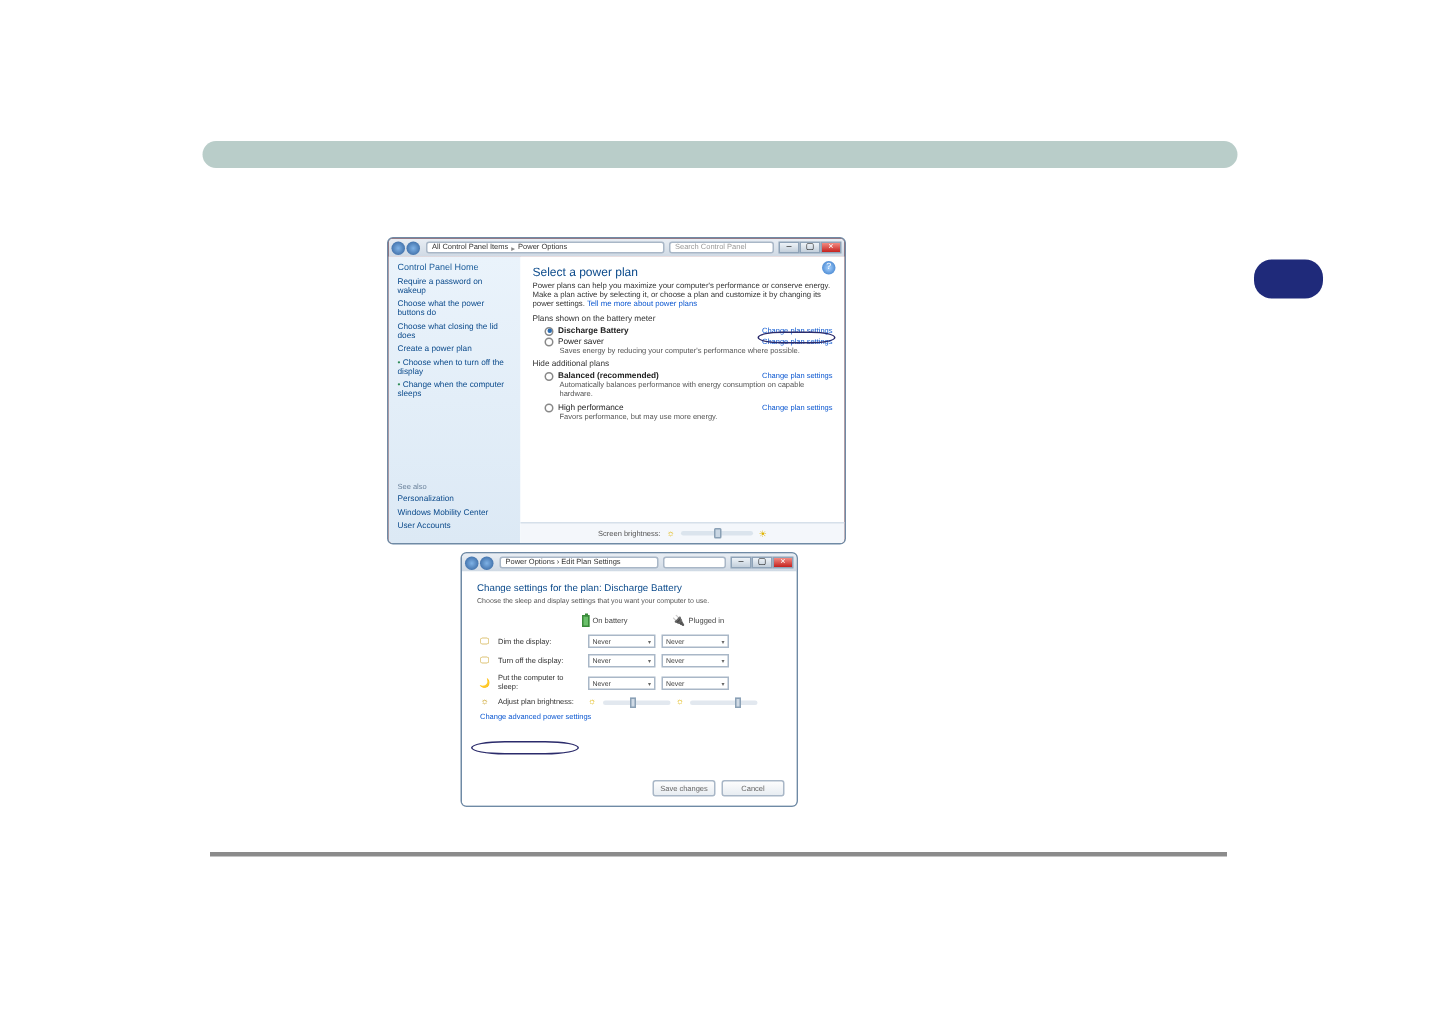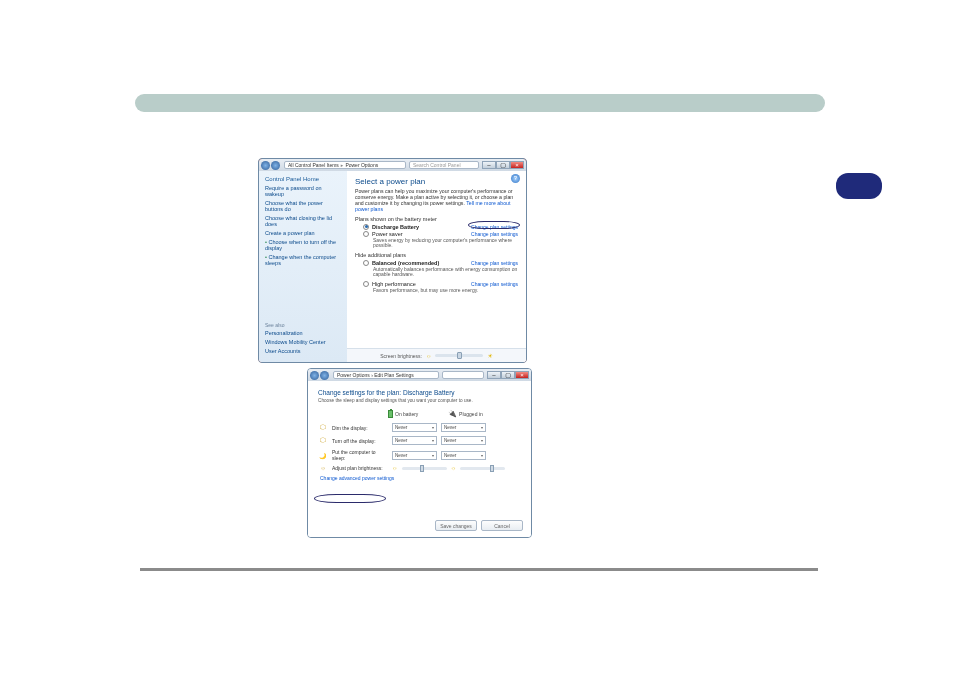--- a/index.html
+++ b/index.html
@@ -26,21 +26,21 @@
   top: 173px;
   width: 46px;
   height: 26px;
   background: #1f2a7a;
   border-radius: 12px;
 }
 .win1 {
   position: absolute;
   left: 258px;
   top: 158px;
-  width: 269px;
+  width: 306px;
   height: 205px;
   background: #7f1d1d;
   border: 1px solid #6f8aa5;
   border-radius: 4px;
   overflow: hidden;
   display: flex;
   flex-direction: column;
 }
 .titlebar {
   height: 12px;

